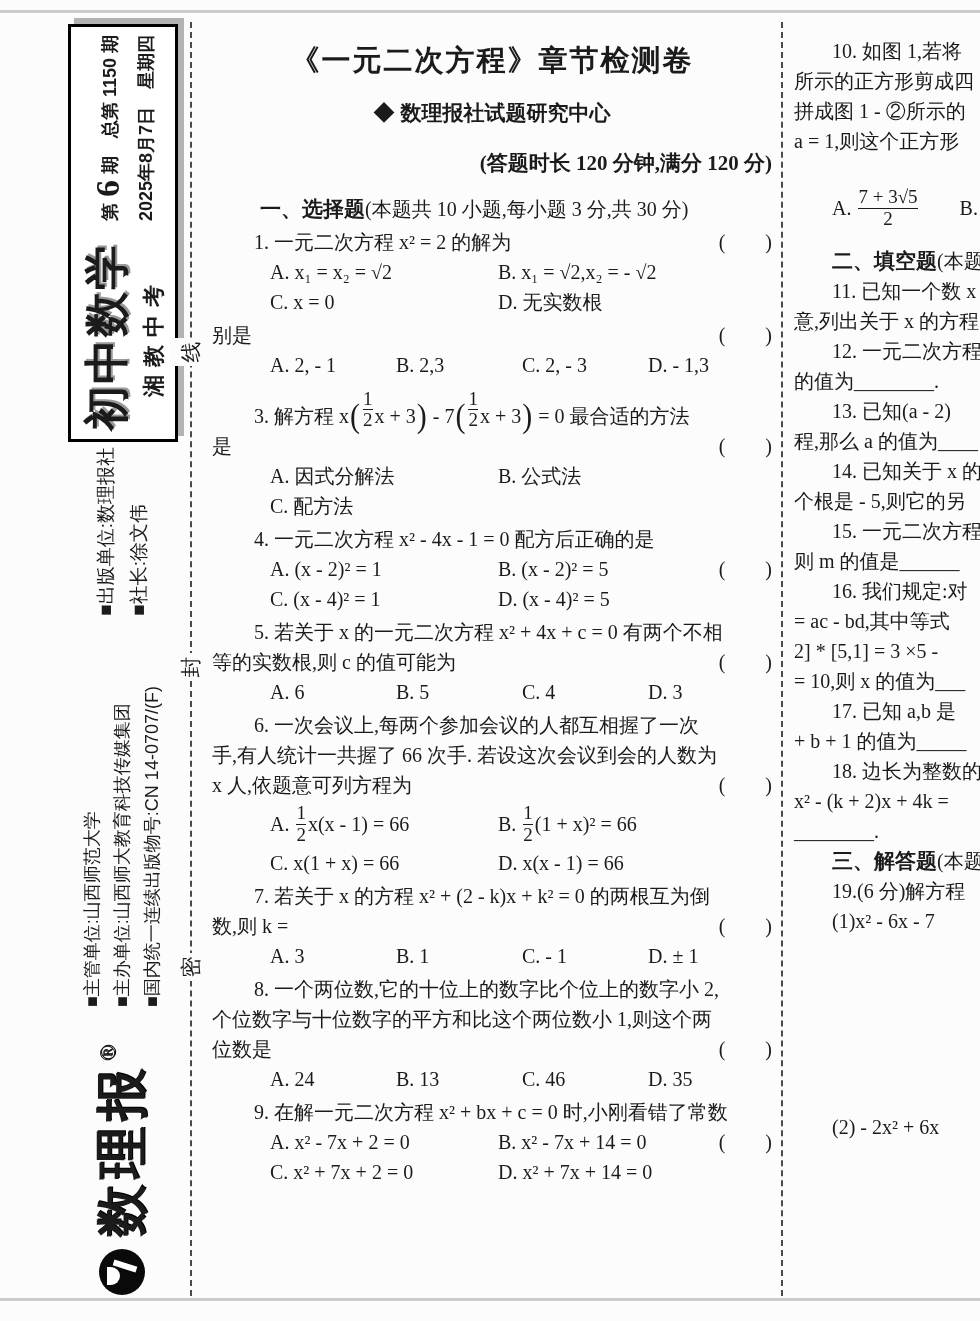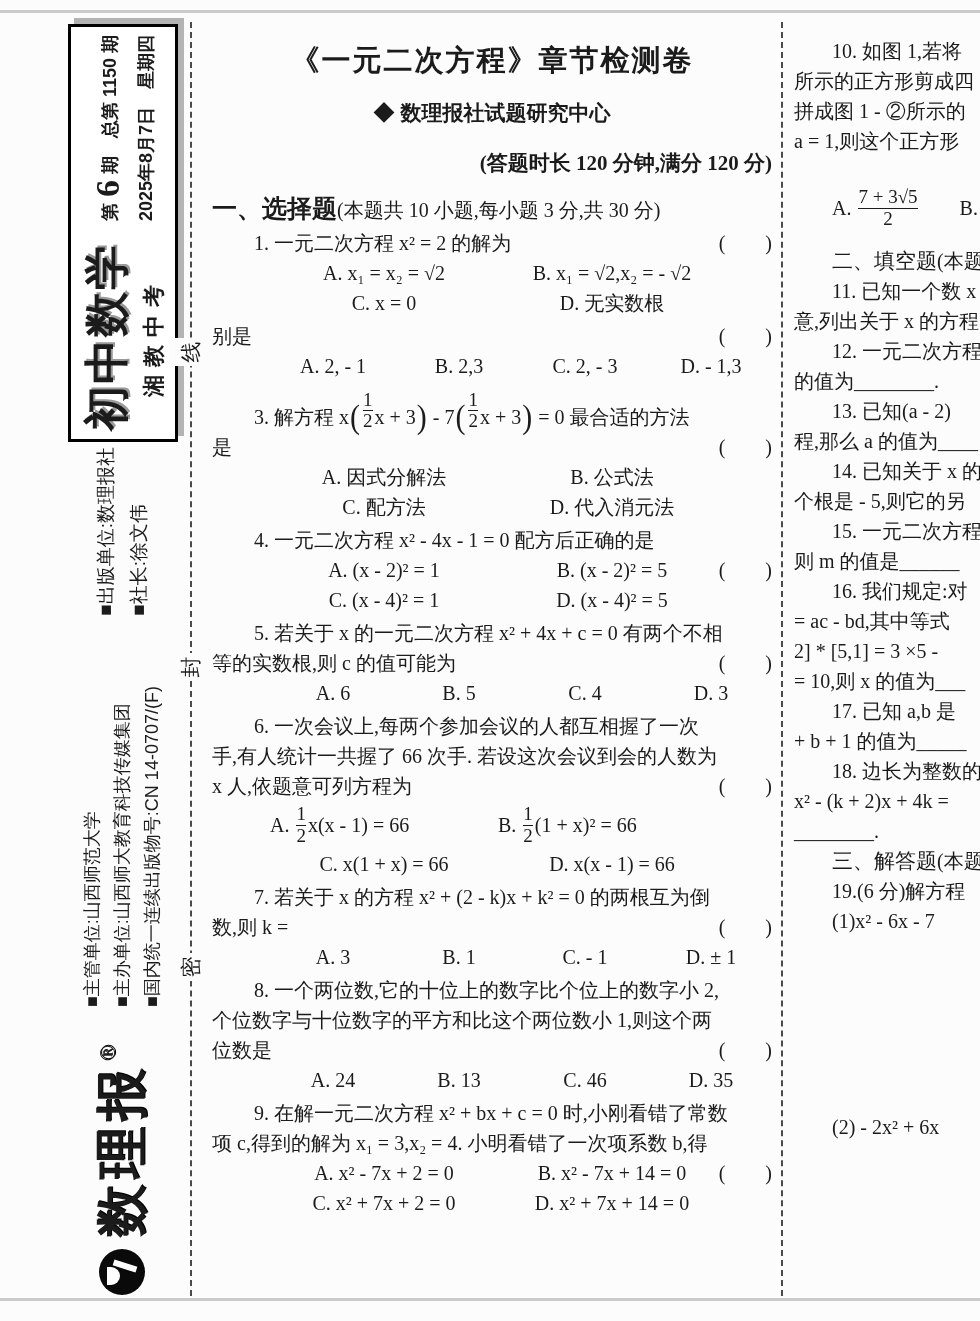--- a/index.html
+++ b/index.html
@@ -29,37 +29,37 @@
   .logo-reg{font-size:20px;vertical-align:24px;font-weight:400;letter-spacing:0;}
   
   .vdash{position:absolute;top:22px;height:1274px;border-left:2px dashed #4a4a4a;}
   .sealchar{position:absolute;left:177px;width:28px;text-align:center;background:#fcfcfc;font-size:21px;padding:8px 0;transform:rotate(-90deg);font-family:"Liberation Sans",sans-serif;}
   
   .main{position:absolute;left:212px;top:40px;width:560px;font-size:20px;line-height:30px;}
   .exam-title{text-align:center;font-size:29px;font-weight:700;letter-spacing:2px;line-height:40px;}
   .exam-source{text-align:center;font-size:21px;font-weight:700;margin-top:18px;font-family:"Liberation Sans",sans-serif;}
   .exam-meta{text-align:right;font-size:21px;font-weight:700;margin-top:20px;}
   .sec{margin-top:16px;}
-  .sec .h{font-weight:700;font-size:25px;}
+  .sec .h{font-weight:700;font-size:21px;margin-left:48px;}
   .q{margin-top:3px;}
   .ind{text-indent:42px;}
   .paren{float:right;}
-  .orow{display:flex;padding-left:58px;text-align:center;}
+  .orow{display:flex;padding-left:58px;}
   .orow .o2{width:228px;flex:0 0 auto;white-space:nowrap;}
   .orow .o4{width:126px;flex:0 0 auto;white-space:nowrap;}
   .fline{display:flex;align-items:flex-end;height:48px;padding-left:42px;text-indent:0;}
   .frow{display:flex;align-items:center;height:48px;padding-left:58px;}
   .frow .cell{width:228px;flex:0 0 auto;display:flex;align-items:center;}
   .frac{display:inline-flex;flex-direction:column;text-align:center;vertical-align:middle;margin:0 2px;line-height:1.08;font-size:19px;}
   .frac .den{border-top:1.5px solid #1b1b1b;}
   .bp{font-size:30px;font-weight:400;margin:0 1px;transform:scaleY(1.1);}
   
   .rcol{position:absolute;left:794px;top:36px;width:400px;font-size:20px;line-height:30px;white-space:nowrap;}
   .rcol .rind{padding-left:38px;}
-  .rcol .h{font-weight:400;font-size:21px;}
+  .rcol .h{font-weight:700;font-size:21px;}
   .ra-row{display:flex;align-items:center;height:52px;margin-top:26px;margin-bottom:12px;padding-left:38px;}
   .gap2{margin-top:176px;}
   .bindspan{white-space:pre;}
 </style>
 </head>
 <body>
 
 <div class="hline" style="top:10px"></div>
 <div class="hline" style="top:1298px"></div>
 
@@ -152,21 +152,20 @@
         <span class="bp">)</span>
         <span class="bindspan"> = 0 最合适的方法</span>
       </div>
     <div><span class="paren">(　　)</span><span>是</span></div>
     <div class="orow">
         <span class="o2">A. 因式分解法</span>
         <span class="o2">B. 公式法</span>
       </div>
     <div class="orow">
         <span class="o2">C. 配方法</span>
-        <span class="o2">D. 代入消元法</span>
       </div>
   </div>
 
   <div class="q">
     <div class="ind">4. 一元二次方程 x² - 4x - 1 = 0 配方后正确的是</div>
     <div><span class="paren">(　　)</span><span></span></div>
     <div class="orow">
         <span class="o2">A. (x - 2)² = 1</span>
         <span class="o2">B. (x - 2)² = 5</span>
       </div>
@@ -233,21 +232,20 @@
     <div class="orow">
         <span class="o4">A. 24</span>
         <span class="o4">B. 13</span>
         <span class="o4">C. 46</span>
         <span class="o4">D. 35</span>
       </div>
   </div>
 
   <div class="q">
     <div class="ind">9. 在解一元二次方程 x² + bx + c = 0 时,小刚看错了常数</div>
-    <div>项 c,得到的解为 x₁ = 3,x₂ = 4. 小明看错了一次项系数 b,得</div>
     <div><span class="paren">(　　)</span></div>
     <div class="orow">
         <span class="o2">A. x² - 7x + 2 = 0</span>
         <span class="o2">B. x² - 7x + 14 = 0</span>
       </div>
     <div class="orow">
         <span class="o2">C. x² + 7x + 2 = 0</span>
         <span class="o2">D. x² + 7x + 14 = 0</span>
       </div>
   </div>

